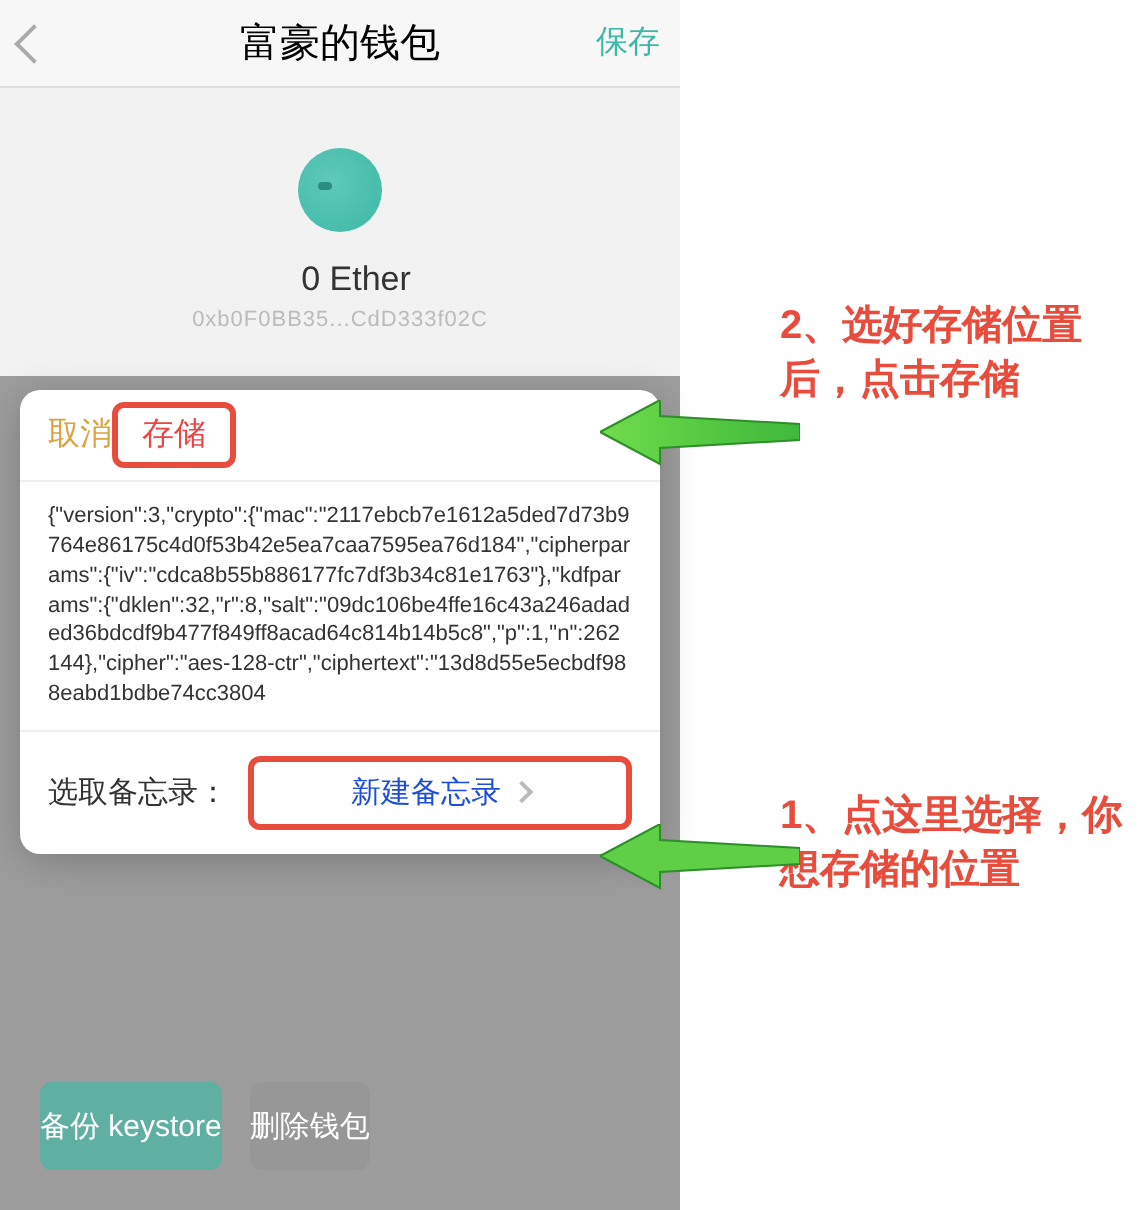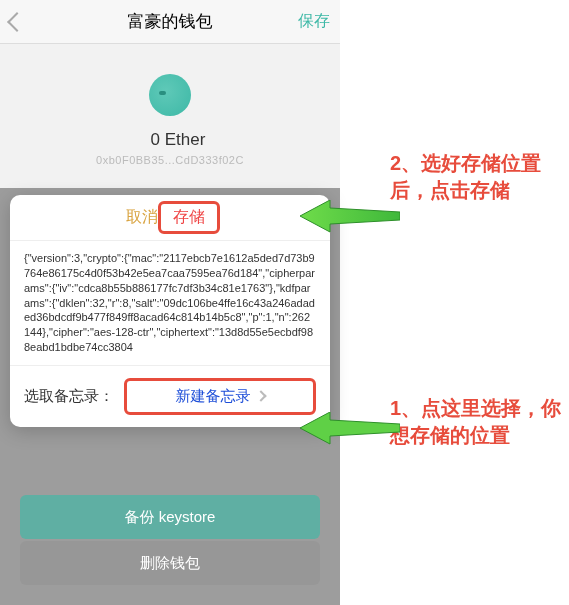--- a/index.html
+++ b/index.html
@@ -40,21 +40,21 @@
   .nav-bar {
     height: 44px;
     background: #f7f7f7;
     border-bottom: 1px solid #ddd;
     display: flex;
     align-items: center;
     padding: 0 10px;
     position: relative;
   }
   .back-chevron { width:14px; height:14px; border-left:2px solid #aaa; border-bottom:2px solid #aaa; transform:rotate(45deg);}
-  .nav-title { position:absolute; left:50%; transform:translateX(-50%); font-size:17px; font-weight:500; color:#000;}
+  .nav-title { position:absolute; left:50%; transform:translateX(-50%); font-size:20px; font-weight:500; color:#000;}
   .nav-save { margin-left:auto; color:#3db8a6; font-size:16px;}
   
   .main {
     padding-top: 30px;
     text-align:center;
   }
   .avatar {
     width:42px; height:42px; border-radius:50%;
     background: radial-gradient(circle at 40% 40%, #5fc9b8, #3db8a6);
     margin: 0 auto 14px;
@@ -71,21 +71,21 @@
   
   .sheet {
     position:absolute;
     left:10px; right:10px; top:195px;
     background:#fff;
     border-radius:10px;
     overflow:hidden;
     box-shadow:0 4px 20px rgba(0,0,0,0.2);
   }
   .sheet-header {
-    display:flex; justify-content:center; align-items:center;
+    display:flex; justify-content:flex-start; align-items:center;
     padding: 10px 14px;
     border-bottom:1px solid #eee;
   }
   .sheet-cancel { color:#d9a441; font-size:16px;}
   .sheet-store { color:#ef4444; font-size:16px; font-weight:400;}
   .store-box { border:3px solid #e74c3c; border-radius:6px; padding:3px 12px; margin:-4px -6px -4px 0;}
   .sheet-body {
     padding: 10px 14px;
     font-size:11px;
     color:#333;
@@ -106,21 +106,21 @@
     border-radius:6px;
     display:flex; align-items:center; justify-content:center;
     padding:6px 6px;
     color:#1d4ed8; font-size:15px;
     gap:6px;
   }
   .chev-r { width:8px; height:8px; border-top:2px solid #bbb; border-right:2px solid #bbb; transform:rotate(45deg);}
   
   .bottom-buttons {
     position:absolute; left:20px; right:20px; bottom:20px;
-    display:flex; flex-direction:column; gap:2px;
+    display:flex; flex-direction:row; gap:14px;
   }
   .btn {
     height:44px; border-radius:6px;
     display:flex; align-items:center; justify-content:center;
     font-size:15px; color:#fff;
   }
   .btn-primary { background:#3db8a6;}
   .btn-primary.dimmed { background: rgba(61,184,166,0.65);}
   .btn-secondary { background:#b6b6b6;}
   .btn-secondary.dimmed { background: rgba(150,150,150,0.75);}

